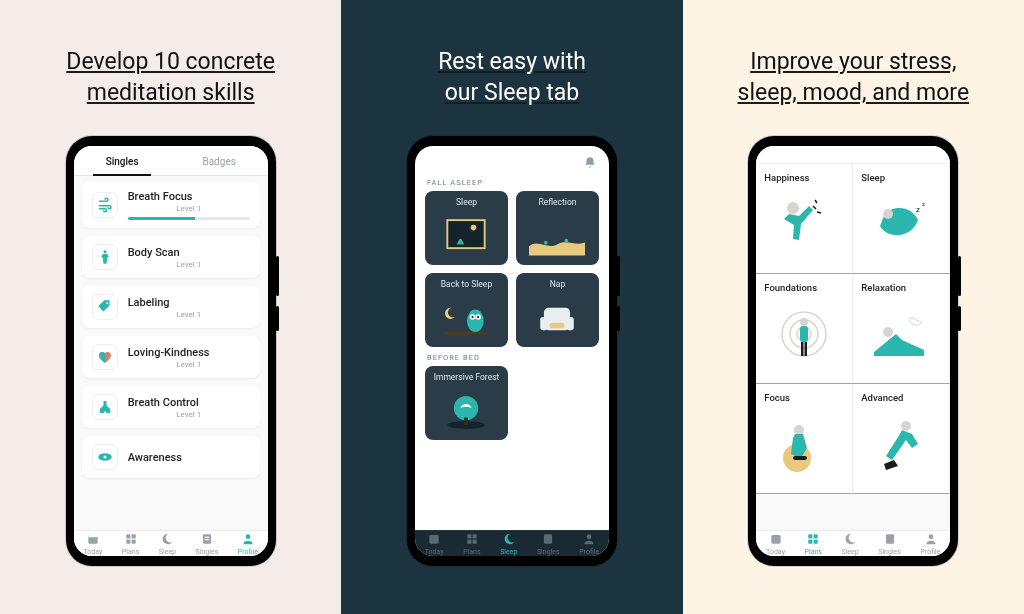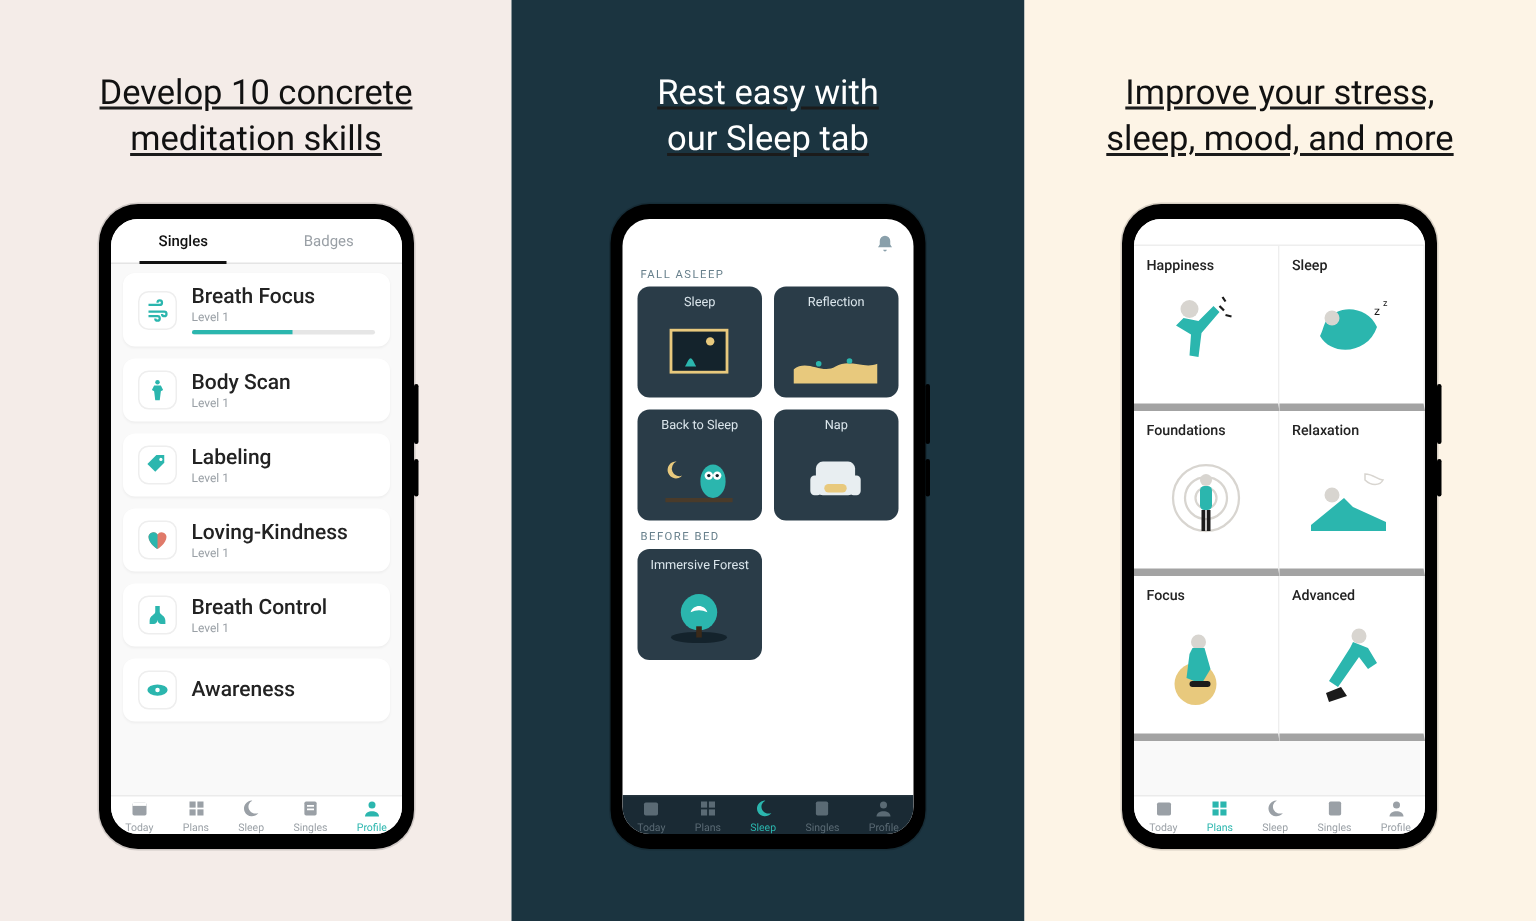--- a/index.html
+++ b/index.html
@@ -46,22 +46,22 @@
   .card {
     background:#fff; border-radius:8px; margin-bottom:8px; padding:8px 10px;
     display:flex; align-items:center; gap:10px; box-shadow:0 1px 2px rgba(0,0,0,0.05);
   }
   .skillicon {
     width:26px; height:26px; border-radius:7px; background:#fff;
     display:flex; align-items:center; justify-content:center; flex:0 0 auto;
     border:1px solid #eee;
   }
   .skillicon svg { width:18px; height:18px; }
-  .sk-title { font-size:14px; font-weight:500; color:#222; }
-  .sk-sub { font-size:8px; color:#9aa0a6; margin-top:1px; }
+  .sk-title { font-size:11px; font-weight:500; color:#222; }
+  .sk-sub { font-size:8px; color:#9aa0a6; margin-top:1px;text-align:center; }
   .progress { height:3px; background:#e6e6e6; border-radius:2px; margin-top:4px; overflow:hidden; }
   .progress > i { display:block; height:100%; background:#2bb6ae; width:55%; }
 
   
   .nav {
     position:absolute; left:0; right:0; bottom:0; height:26px;
     display:flex; align-items:center; justify-content:space-around;
     border-top:1px solid rgba(0,0,0,0.08);
   }
   .panel.p1 .nav, .panel.p3 .nav { background:#fff; }
@@ -86,21 +86,21 @@
   }
   .tile-title { font-size:8.5px; color:#dbe6ec; margin-bottom:3px; text-align:center; }
   .tile-art { flex:1; width:100%; display:flex; align-items:center; justify-content:center; }
   .tile-art svg { width:56px; height:42px; }
 
   
   .cat-top { height:18px; background:#fff; border-bottom:1px solid #eee; }
   .cat-grid { display:grid; grid-template-columns:1fr 1fr; gap:0; background:#eee; }
   .cat {
     background:#fff; height:110px; display:flex; flex-direction:column; padding:8px 8px 4px;
-    border-right:1px solid #eee; border-bottom:5px solid #a3a3a3;
+    border-right:1px solid #eee; border-bottom:1px solid #a3a3a3;
   }
   .cat-title { font-size:9.5px; font-weight:500; color:#222; margin-bottom:2px; }
   .cat-art { flex:1; display:flex; align-items:center; justify-content:center; }
   .cat-art svg { width:70px; height:70px; }
 
   .teal { fill:#2bb6ae; }
   .sand { fill:#e8c97d; }
 </style>
 </head>
 <body>

